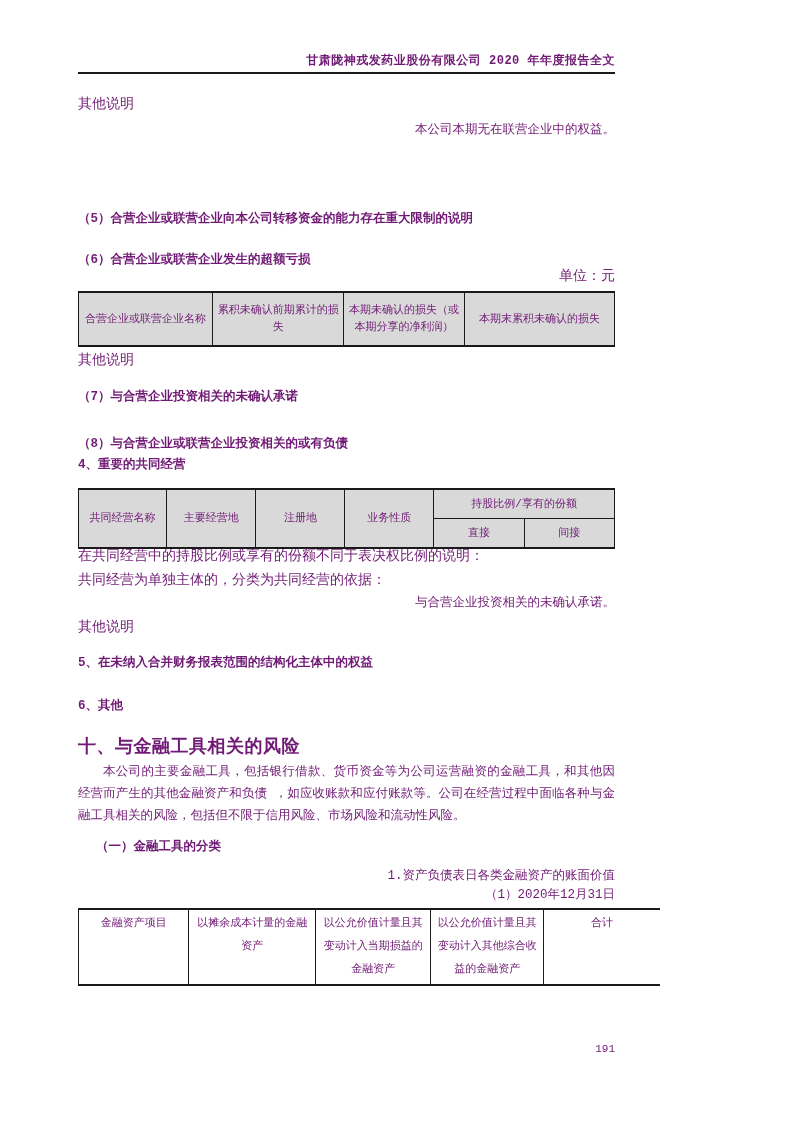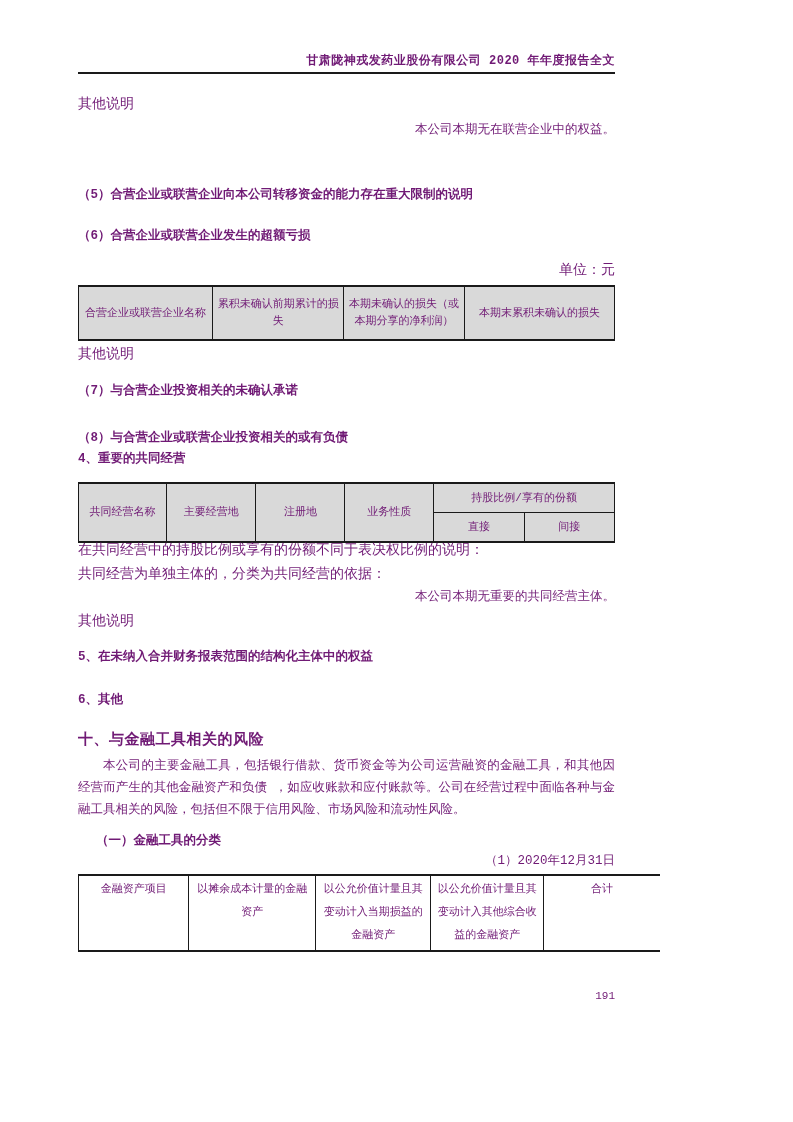--- a/index.html
+++ b/index.html
@@ -19,21 +19,21 @@
     font-size:12px;
     font-weight:bold;
     border-bottom:2px solid #1a1a1a;
     letter-spacing:0.5px;
   }
   .content{margin:0 75px 0 78px;}
   p,h2,h3{margin:0;padding:0;font-weight:normal;}
   .small{font-size:14px;line-height:14px;}
   .body-text{font-size:12.5px;line-height:16px;text-align:right;}
   .h-sub{font-size:12.5px;font-weight:bold;line-height:17px;}
-  .h-big{font-size:15px;font-weight:bold;line-height:20px;letter-spacing:0.5px;}
+  .h-big{font-size:18px;font-weight:bold;line-height:20px;letter-spacing:0.5px;}
   .unit{text-align:right;}
   .para{font-size:12.5px;line-height:22px;text-align:justify;text-indent:2em;}
 
   table.tbl{
     border-collapse:collapse;
     width:100%;
     table-layout:fixed;
   }
   table.tbl th{
     font-weight:normal;
@@ -56,27 +56,27 @@
     font-weight:normal;font-size:11px;line-height:23px;
     text-align:center;vertical-align:top;
     border-left:1px solid #1a1a1a;
     border-right:1px solid #1a1a1a;
     padding:2px 3px;height:70px;background:#ffffff;
   }
   table.fin th:last-child{border-right:none;}
 
   .page-number{
     position:absolute;
-    right:75px;top:990px;
+    right:75px;top:1043px;
     font-size:11px;
     text-align:right;
   }
   
-  .mt23{margin-top:23px}.mt11{margin-top:11px}.mt51{margin-top:49px}
-  .mt24{margin-top:24px}.mt18{margin-top:18px}.mt8{margin-top:8px}
+  .mt23{margin-top:23px}.mt11{margin-top:11px}.mt51{margin-top:73px}
+  .mt24{margin-top:24px}.mt18{}.mt8{margin-top:8px}
   .mt6{margin-top:6px}.mt22{margin-top:22px}.mt30{margin-top:30px}
   .mt20{margin-top:4px}.mt14{margin-top:14px}.mt12{margin-top:0}
   .mt10{margin-top:10px}.mt9{margin-top:9px}.mt21{margin-top:21px}
   .mt26{margin-top:26px}.mt3{margin-top:3px}.mt5{margin-top:5px}.mt0{margin-top:12px}
   .pl18{padding-left:18px}.pl20{padding-left:20px}.pl12{padding-left:12px}
 </style>
 </head>
 <body>
 
 <div class="page">
@@ -137,32 +137,33 @@
       </tr>
       <tr>
         <th>直接</th>
         <th>间接</th>
       </tr>
     </tbody>
       </table>
 
     <p class="small mt12">在共同经营中的持股比例或享有的份额不同于表决权比例的说明：</p>
     <p class="small mt10">共同经营为单独主体的，分类为共同经营的依据：</p>
-    <p class="body-text mt8">本公司本期无重要的共同经营主体。</p>
+    <p class="body-text mt8">与合营企业投资相关的未确认承诺。</p>
     <p class="small mt9">其他说明</p>
 
     <h3 class="h-sub mt21">5、在未纳入合并财务报表范围的结构化主体中的权益</h3>
 
     <h3 class="h-sub mt26">6、其他</h3>
 
     <h2 class="h-big mt22">十、与金融工具相关的风险</h2>
 
     <p class="para mt20">本公司的主要金融工具，包括银行借款、货币资金等为公司运营融资的金融工具，和其他因经营而产生的其他金融资产和负债 ，如应收账款和应付账款等。公司在经营过程中面临各种与金融工具相关的风险，包括但不限于信用风险、市场风险和流动性风险。</p>
 
     <h3 class="h-sub mt0 pl18">（一）金融工具的分类</h3>
+    <p class="body-text mt0 pl20">1.资产负债表日各类金融资产的账面价值</p>
     <p class="body-text mt3 pl12">（1）2020年12月31日</p>
 
     <div class="tbl3wrap mt5">
       <table class="fin">
         <colgroup>
             <col style="width:19%">
             <col style="width:21.8%">
             <col style="width:19.8%">
             <col style="width:19.4%">
             <col style="width:20%">

